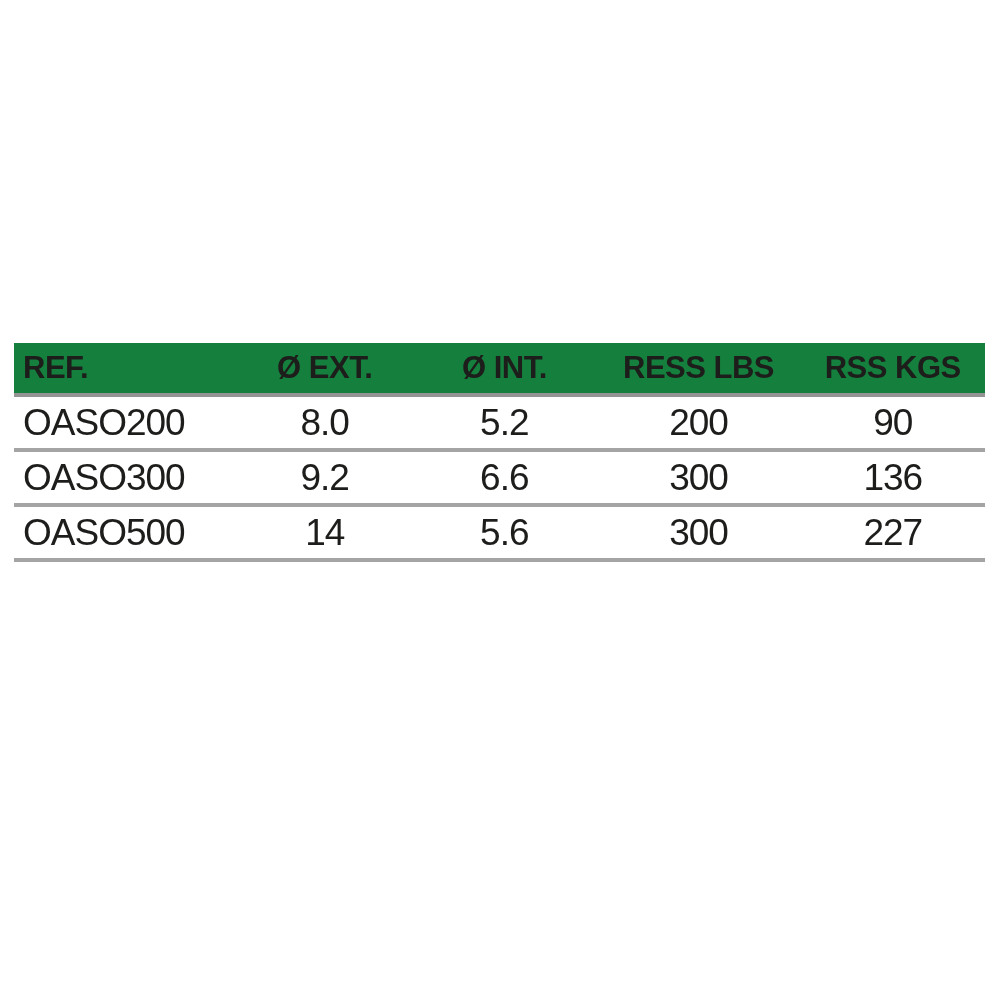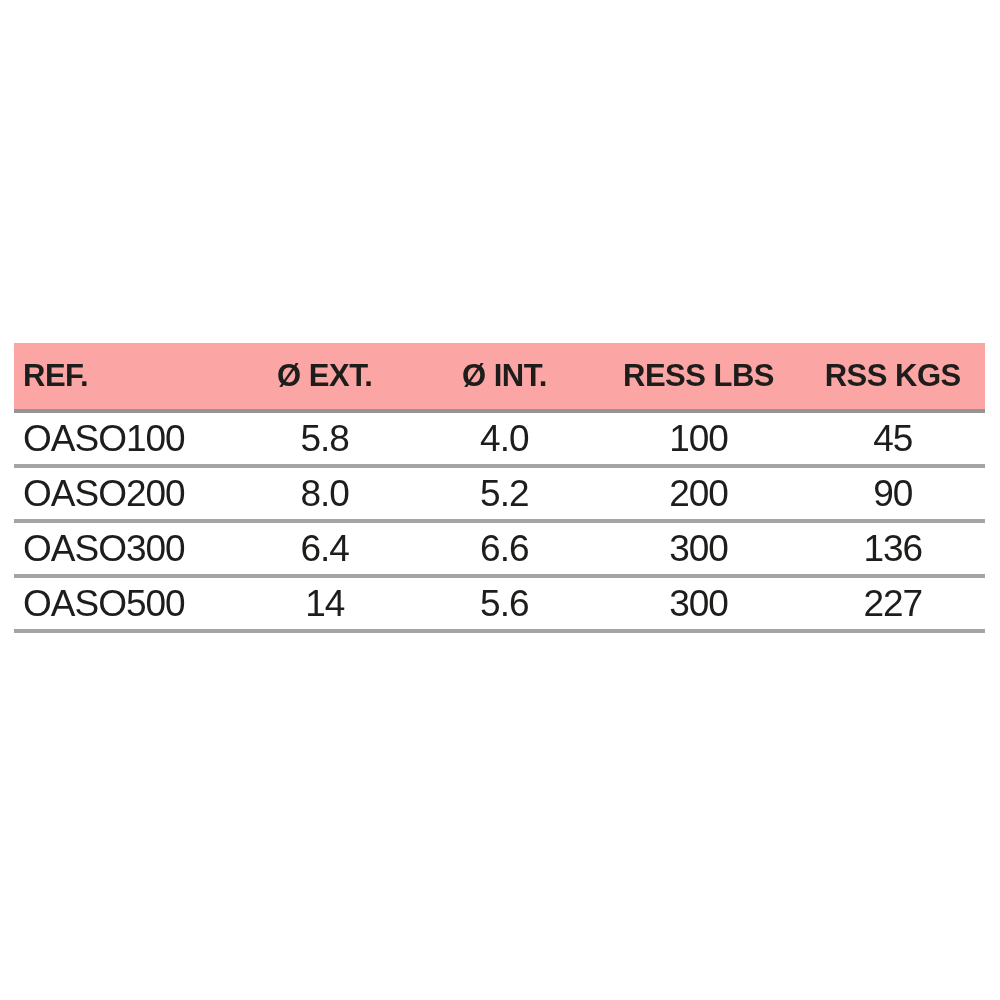--- a/index.html
+++ b/index.html
@@ -24,30 +24,30 @@
     table-layout: fixed;
   }
   col.c-ref { width: 23%; }
   col.c-ext { width: 18%; }
   col.c-int { width: 19%; }
   col.c-lbs { width: 21%; }
   col.c-kgs { width: 19%; }
 
   th {
     height: 50px;
-    background: #fca5a5;
+    background: #15803d;
     border-bottom: 4px solid #949494;
     font-size: 31px;
     font-weight: bold;
     font-stretch: condensed;
     letter-spacing: -0.5px;
     color: #1d1d1b;
     text-align: center;
     vertical-align: middle;
-    padding: 8px;
+    padding: 0;
     white-space: nowrap;
   }
   td {
     height: 51px;
     background: #ffffff;
     border-bottom: 4px solid #a4a4a4;
     font-size: 37px;
     font-weight: 400;
     font-stretch: condensed;
     letter-spacing: -1px;
@@ -78,36 +78,29 @@
       <tr>
         <th class="align-left">REF.</th>
         <th>Ø EXT.</th>
         <th>Ø INT.</th>
         <th>RESS LBS</th>
         <th>RSS KGS</th>
       </tr>
     </thead>
     <tbody>
       <tr>
-        <td class="align-left">OASO100</td>
-        <td>5.8</td>
-        <td>4.0</td>
-        <td>100</td>
-        <td>45</td>
-      </tr>
-      <tr>
         <td class="align-left">OASO200</td>
         <td>8.0</td>
         <td>5.2</td>
         <td>200</td>
         <td>90</td>
       </tr>
       <tr>
         <td class="align-left">OASO300</td>
-        <td>6.4</td>
+        <td>9.2</td>
         <td>6.6</td>
         <td>300</td>
         <td>136</td>
       </tr>
       <tr>
         <td class="align-left">OASO500</td>
         <td>14</td>
         <td>5.6</td>
         <td>300</td>
         <td>227</td>

